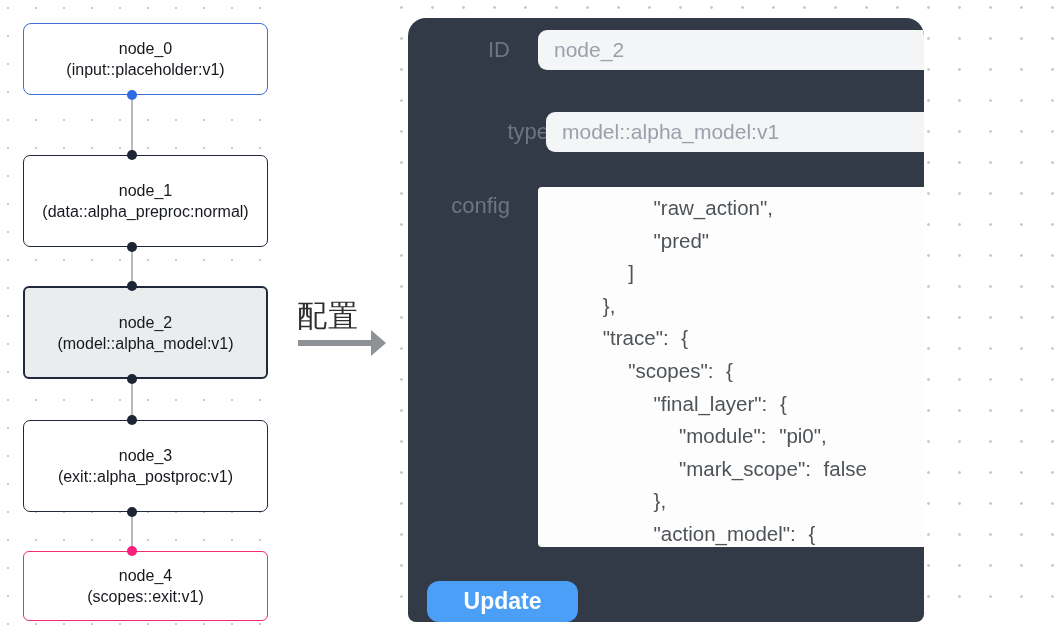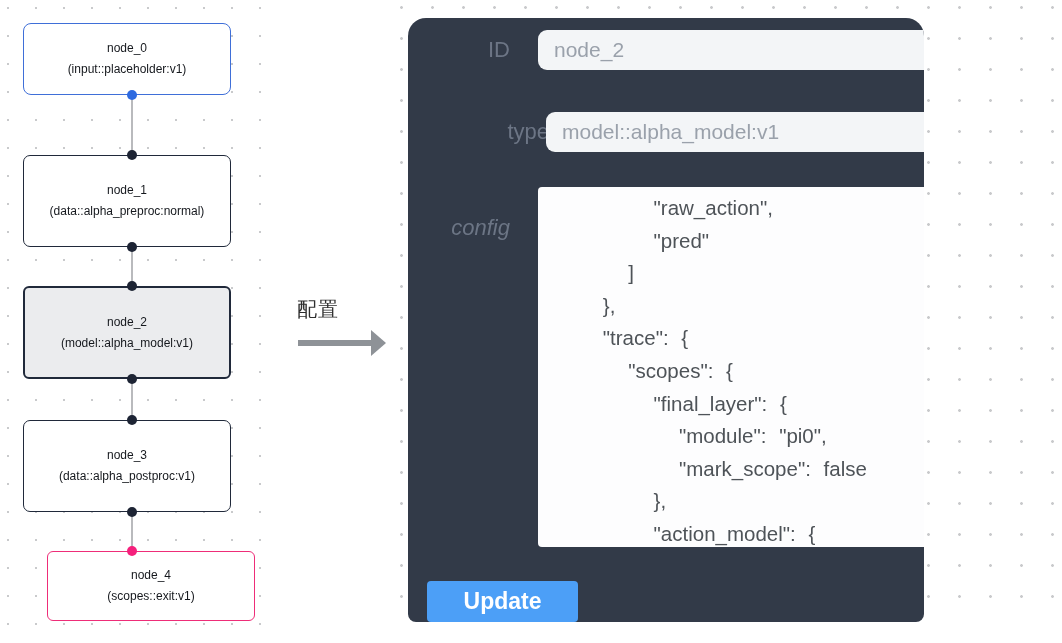--- a/index.html
+++ b/index.html
@@ -18,48 +18,48 @@
     background-image:radial-gradient(circle,#c9cacc 1.3px,transparent 1.5px);
     background-size:31px 31px;background-position:-4px -8px;
   }
   
   .edge{position:absolute;left:131px;width:2px;background:#b9babd;}
   .edge.e1{top:95px;height:60px;}
   .edge.e2{top:247px;height:39px;}
   .edge.e3{top:379px;height:41px;}
   .edge.e4{top:512px;height:39px;}
   .node{
-    position:absolute;left:23px;width:208px;box-sizing:border-box;
+    position:absolute;left:23px;width:245px;box-sizing:border-box;
     background:#ffffff;border:1.5px solid #20293a;border-radius:7px;
     display:flex;flex-direction:column;align-items:center;justify-content:center;
-    text-align:center;font-size:12px;line-height:21px;color:#15181d;padding:0 10px;
+    text-align:center;font-size:16px;line-height:21px;color:#15181d;padding:0 10px;
   }
   .node .sub{word-break:break-all;}
   .node.n0{top:23px;height:72px;border-color:#3f6fd8;border-radius:8px;}
   .node.n1{top:155px;height:92px;}
   .node.n2{top:286px;height:93px;border-width:2.5px;background:#ebecee;border-radius:6px;}
   .node.n3{top:420px;height:92px;}
-  .node.n4{top:551px;height:70px;border-color:#ee2d78;border-radius:6px;margin-left:24px;}
+  .node.n4{top:551px;height:70px;border-color:#ee2d78;border-radius:6px;}
   .port{position:absolute;left:127px;width:10px;height:10px;border-radius:50%;background:#1d2434;}
   .port.blue{background:#2e6ae0;}
   .port.pink{background:#f5207c;}
   .port.p1{top:90px;} .port.p2{top:150px;} .port.p3{top:242px;} .port.p4{top:281px;}
   .port.p5{top:374px;} .port.p6{top:415px;} .port.p7{top:507px;} .port.p8{top:546px;}
   
-  .anno-label{position:absolute;left:297px;top:296px;width:80px;font-size:20px;color:#2e2e2e;letter-spacing:1px;}
+  .anno-label{position:absolute;left:297px;top:296px;width:80px;font-size:30px;color:#2e2e2e;letter-spacing:1px;}
   .arrow-shaft{position:absolute;left:298px;top:340px;width:74px;height:6px;background:#8e9297;}
   .arrow-head{position:absolute;left:371px;top:330px;width:0;height:0;
     border-top:13px solid transparent;border-bottom:13px solid transparent;border-left:15px solid #8e9297;}
   
   .panel{
     position:absolute;left:408px;top:18px;width:516px;height:604px;
     background:#323a48;border-radius:18px 18px 8px 8px;overflow:hidden;
   }
   .field-label{position:absolute;left:0;width:102px;text-align:right;font-size:22px;color:#6c7585;}
-  .lbl-id{top:19px;} .lbl-type{top:101px;margin-left:39px;} .lbl-config{top:197px;font-style:italic;}
+  .lbl-id{top:19px;} .lbl-type{top:101px;margin-left:39px;} .lbl-config{top:175px;}
   .field-input{
     position:absolute;left:130px;width:492px;height:40px;box-sizing:border-box;
     background:#f3f5f7;border-radius:9px;line-height:40px;padding:0 16px;
     font-size:21px;color:#9aa1ab;white-space:nowrap;overflow:hidden;
   }
   .fld-id{top:12px;} .fld-type{top:94px;margin-left:8px;}
   .config-box{
     position:absolute;left:130px;top:169px;width:492px;height:360px;
     background:#fdfdfe;border-radius:4px;overflow:hidden;
   }
@@ -68,21 +68,21 @@
     font-size:20.5px;line-height:32.6px;color:#4e5358;white-space:pre;word-spacing:7px;
   }
   .cfg-scrollbar{
     position:absolute;top:0;right:0;bottom:0;width:36px;
     background:#fdfdfe;border-left:1px solid #e2e3e5;
   }
   .cfg-thumb{position:absolute;top:20px;left:8px;width:17px;height:38px;border-radius:9px;background:#b9bcc1;}
   .resize-handle{position:absolute;right:3px;bottom:3px;}
   .update-btn{
     position:absolute;left:19px;top:563px;width:151px;height:41px;border:none;
-    background:#4c9ff7;color:#ffffff;font-size:23px;font-weight:600;border-radius:4px;
+    background:#4c9ff7;color:#ffffff;font-size:23px;font-weight:600;border-radius:12px;
     font-family:"Liberation Sans","DejaVu Sans",sans-serif;cursor:pointer;
   }
 </style>
 </head>
 <body>
 
 <div class="stage">
 
   <div class="canvas-left">
     <div class="edge e1"></div>
@@ -97,21 +97,21 @@
     <div class="node n1">
       <div>node_1</div>
       <div class="sub">(data::alpha_preproc:normal)</div>
     </div>
     <div class="node n2">
       <div>node_2</div>
       <div class="sub">(model::alpha_model:v1)</div>
     </div>
     <div class="node n3">
       <div>node_3</div>
-      <div class="sub">(data::alpha_postproc:v1)</div>
+      <div class="sub">(exit::alpha_postproc:v1)</div>
     </div>
     <div class="node n4">
       <div>node_4</div>
       <div class="sub">(scopes::exit:v1)</div>
     </div>
 
     <span class="port blue p1"></span>
     <span class="port p2"></span>
     <span class="port p3"></span>
     <span class="port p4"></span>

